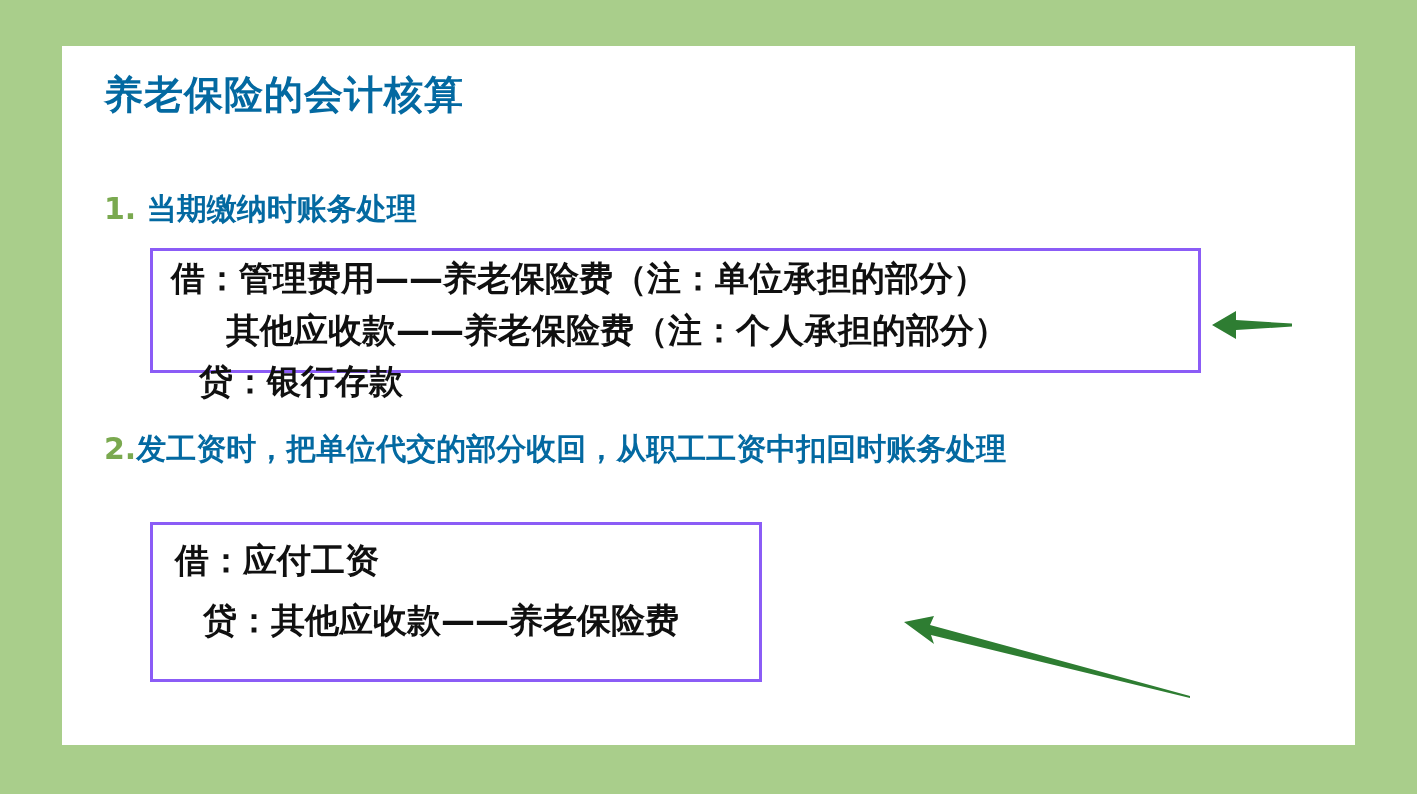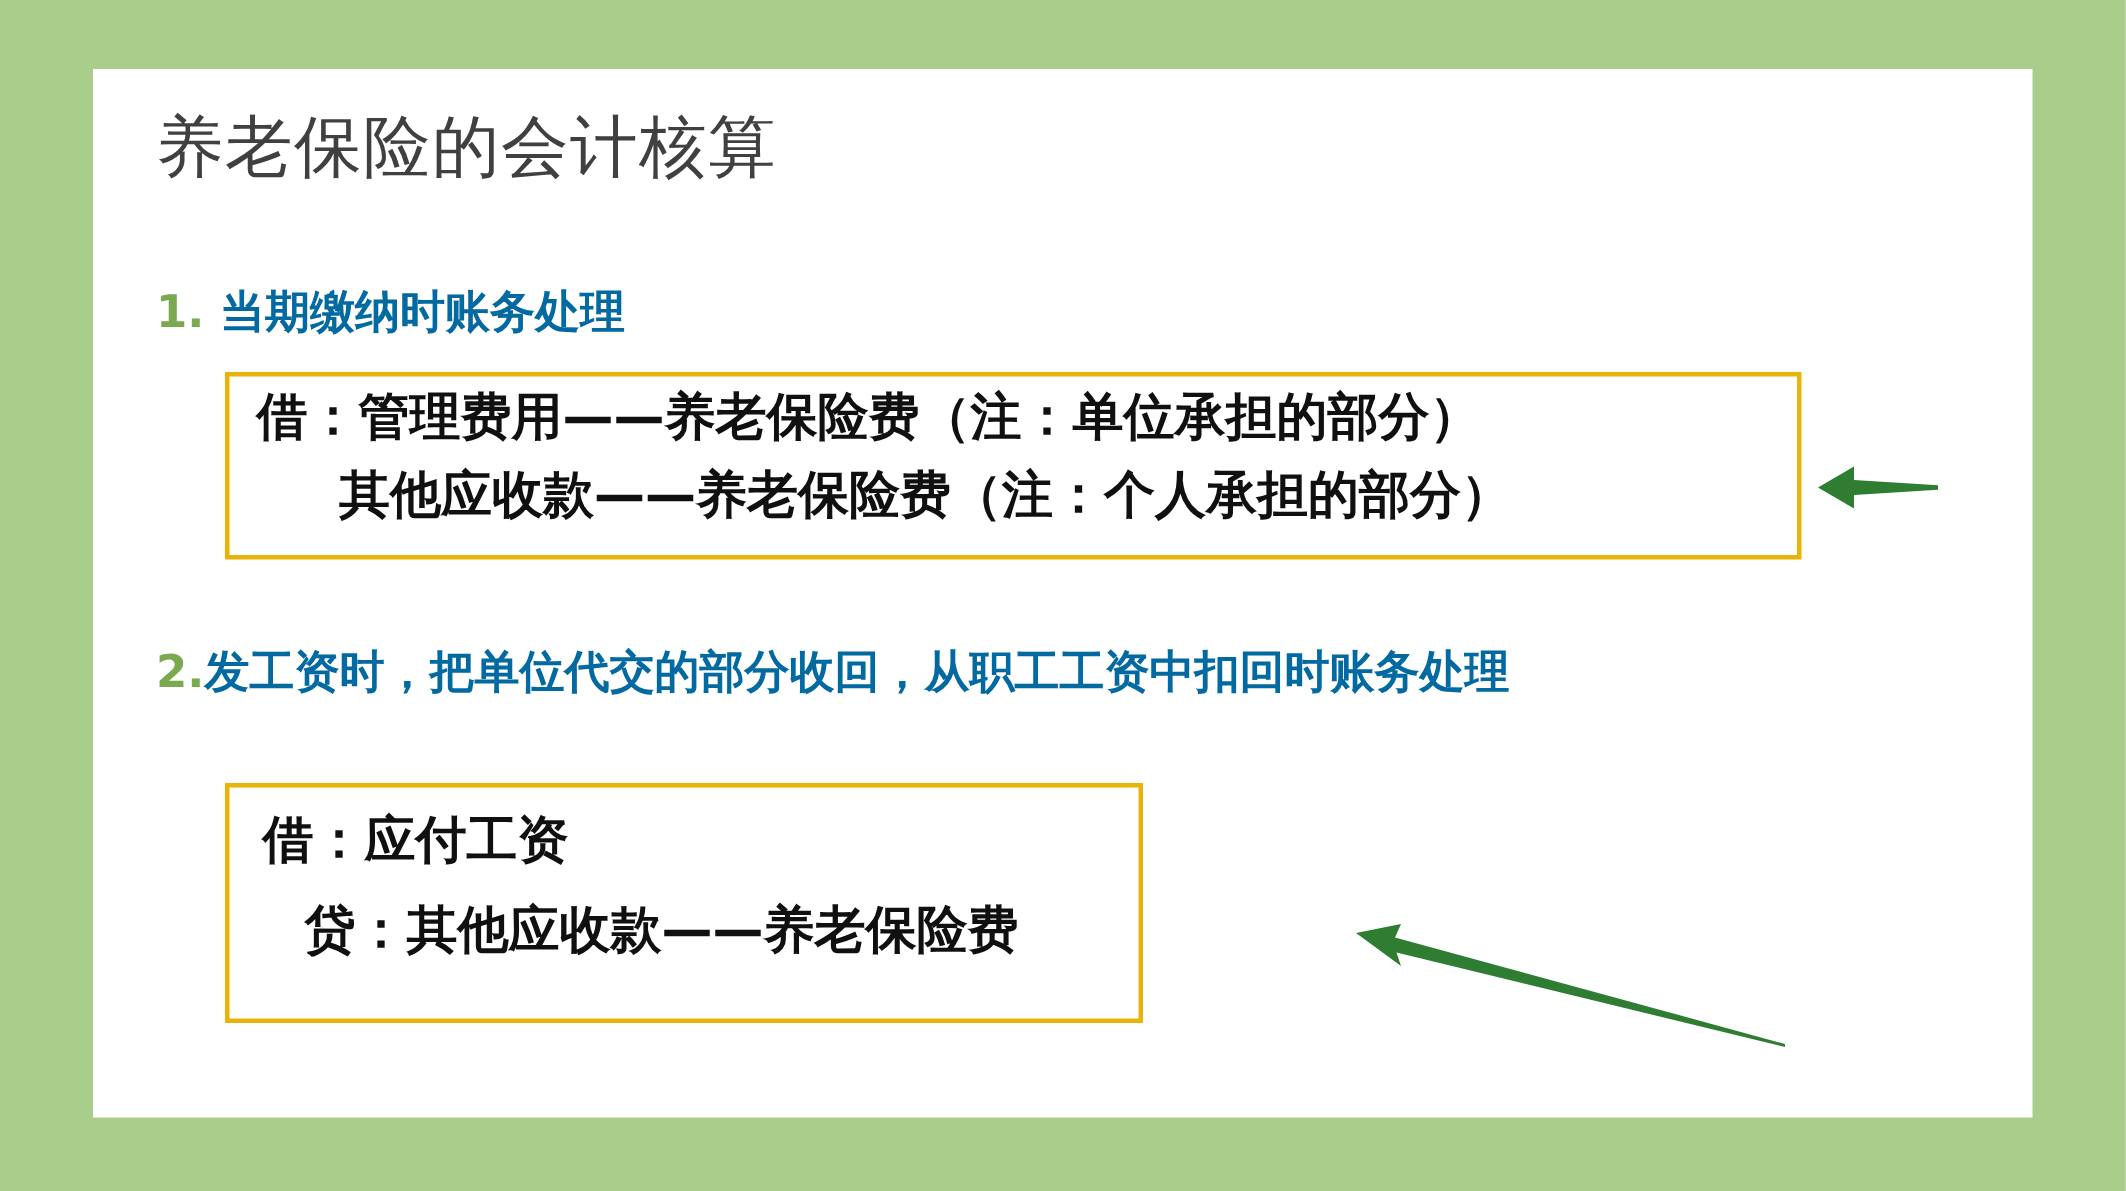--- a/index.html
+++ b/index.html
@@ -28,23 +28,23 @@
     height: 699px;
     background: #ffffff;
   }
 
   
   #title {
     position: absolute;
     left: 42px;
     top: 27px;
     font-family: "DejaVu Serif", "Liberation Serif", serif;
-    font-size: 45px;
-    font-weight: normal;
-    color: #404040;
+    font-size: 39px;
+    font-weight: bold;
+    color: #0369a1;
     letter-spacing: 1px;
     white-space: nowrap;
     line-height: 1.1;
   }
 
   
   .bullet {
     position: absolute;
     font-family: "DejaVu Sans", "Liberation Sans", sans-serif;
     font-size: 30px;
@@ -65,21 +65,21 @@
   .bullet .num {
     color: #7aa94f;
   }
   .bullet .btext {
     color: #0369a1;
   }
 
   
   .entrybox {
     position: absolute;
-    border: 3px solid #eab308;
+    border: 3px solid #8b5cf6;
     box-sizing: border-box;
     background: transparent;
   }
   #box1 {
     left: 88px;
     top: 202px;
     width: 1051px;
     height: 125px;
   }
   #box2 {
@@ -123,20 +123,21 @@
     <div id="title">养老保险的会计核算</div>
 
     <div class="bullet" id="bullet1">
       <span class="num">1.</span>
       <span class="btext">当期缴纳时账务处理</span>
     </div>
 
     <div class="entrybox" id="box1">
       <div class="entry-line" id="b1l1">借：管理费用——养老保险费（注：单位承担的部分）</div>
       <div class="entry-line" id="b1l2">其他应收款——养老保险费（注：个人承担的部分）</div>
+      <div class="entry-line" id="b1l3">贷：银行存款</div>
     </div>
 
     <div class="bullet" id="bullet2">
       <span class="num">2.</span><span class="btext">发工资时，把单位代交的部分收回，从职工工资中扣回时账务处理</span>
     </div>
 
     <div class="entrybox" id="box2">
       <div class="entry-line" id="b2l1">借：应付工资</div>
       <div class="entry-line" id="b2l2">贷：其他应收款——养老保险费</div>
     </div>

